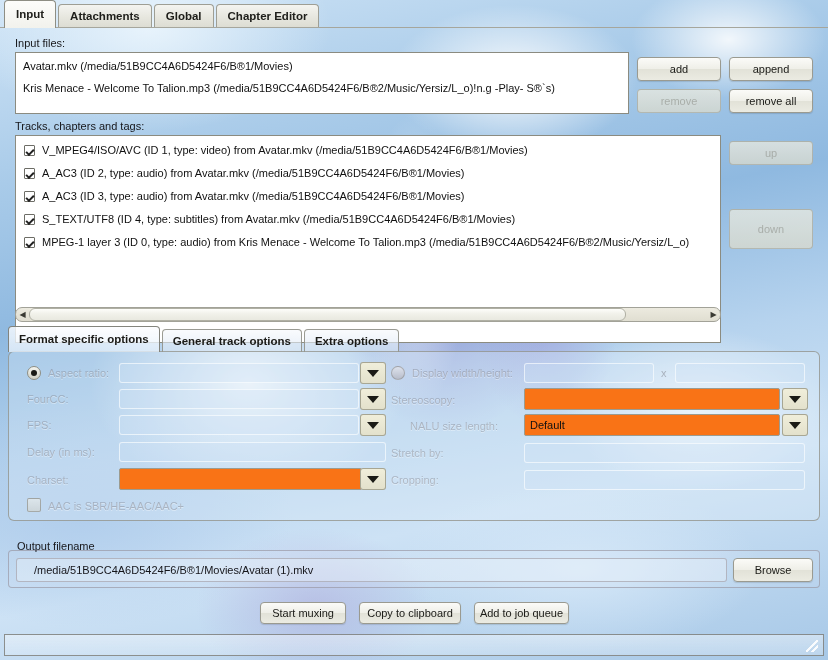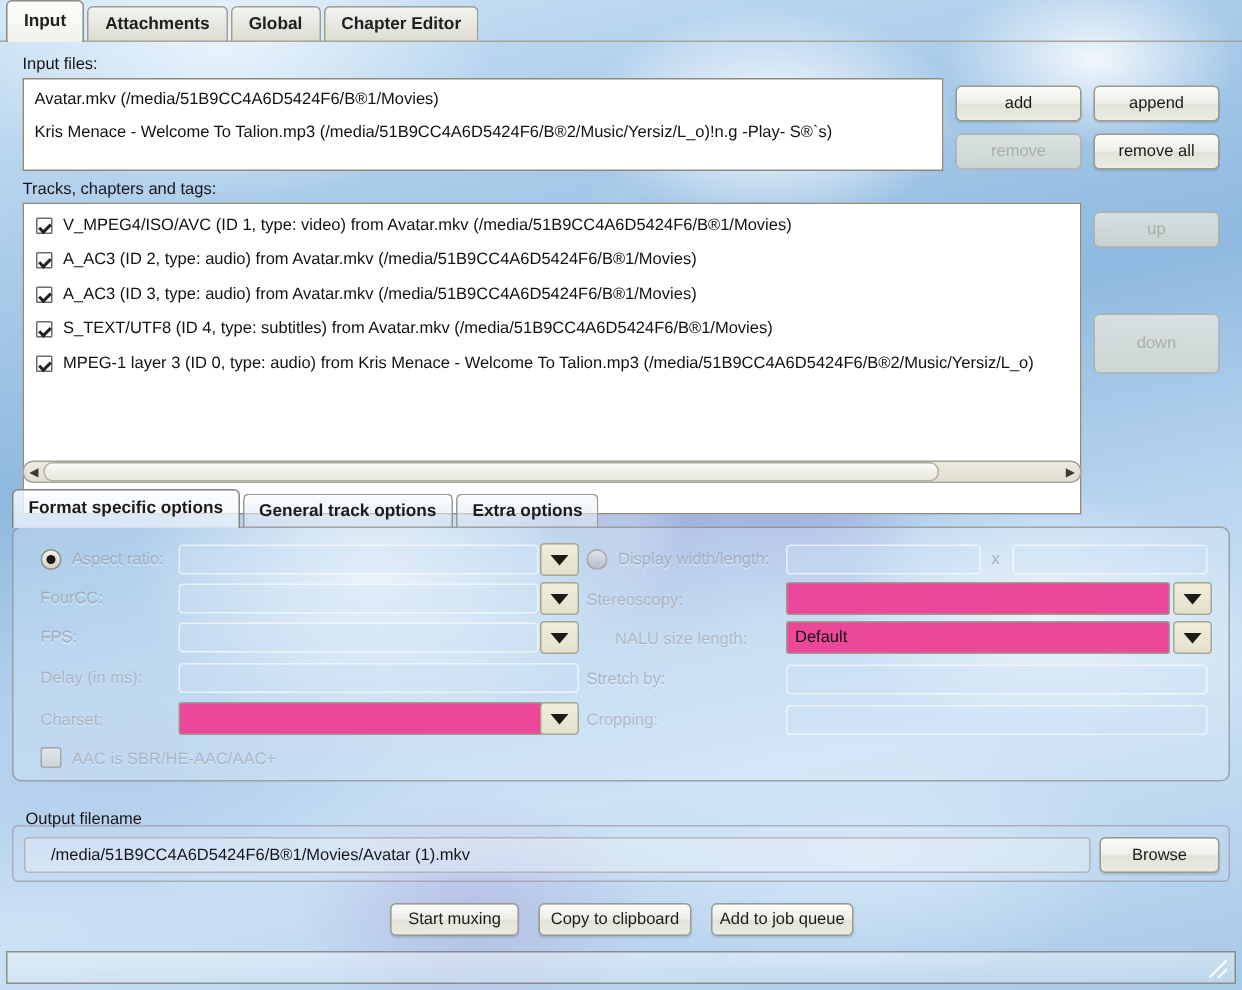--- a/index.html
+++ b/index.html
@@ -182,21 +182,21 @@
   }
   .dinput {
     position:absolute; height:20px;
     border:1px solid rgba(255,255,255,.62);
     border-radius:3px;
     background:rgba(206,226,246,.30);
   }
   .einput {
     position:absolute; height:22px;
     border:1px solid #9b9b90;
-    background:#ec4899; border-radius:2px;
+    background:#f97316; border-radius:2px;
     font-size:11px; color:#111;
     display:flex; align-items:center; padding-left:5px;
     white-space:nowrap;
   }
   .arrowbtn {
     position:absolute; width:26px; height:22px;
     border:1px solid rgba(160,158,140,.9);
     border-radius:3px;
     background:linear-gradient(180deg,#f0eeda 0%,#e3e1cc 100%);
     display:flex; align-items:center; justify-content:center;
@@ -359,21 +359,21 @@
 <div class="arrowbtn" style="left:360px; top:468px;">
   <span class="tri"></span>
 </div>
 
 <div class="dcheck" style="left:27px; top:498px;"></div>
 <div class="dlabel" style="left:48px; top:500px;">AAC is SBR/HE-AAC/AAC+</div>
 
 <div class="radio off" style="left:391px; top:366px;">
   <span class="dot"></span>
 </div>
-<div class="dlabel" style="left:412px; top:367px;">Display width/length:</div>
+<div class="dlabel" style="left:412px; top:367px;">Display width/height:</div>
 <div class="dinput" style="left:524px; top:363px; width:130px;"></div>
 <div class="xsep" style="left:661px; top:367px;">x</div>
 <div class="dinput" style="left:675px; top:363px; width:130px;"></div>
 
 <div class="dlabel" style="left:391px; top:394px;">Stereoscopy:</div>
 <div class="einput" style="left:524px; top:388px; width:256px;"></div>
 <div class="arrowbtn" style="left:782px; top:388px;">
   <span class="tri"></span>
 </div>
 

